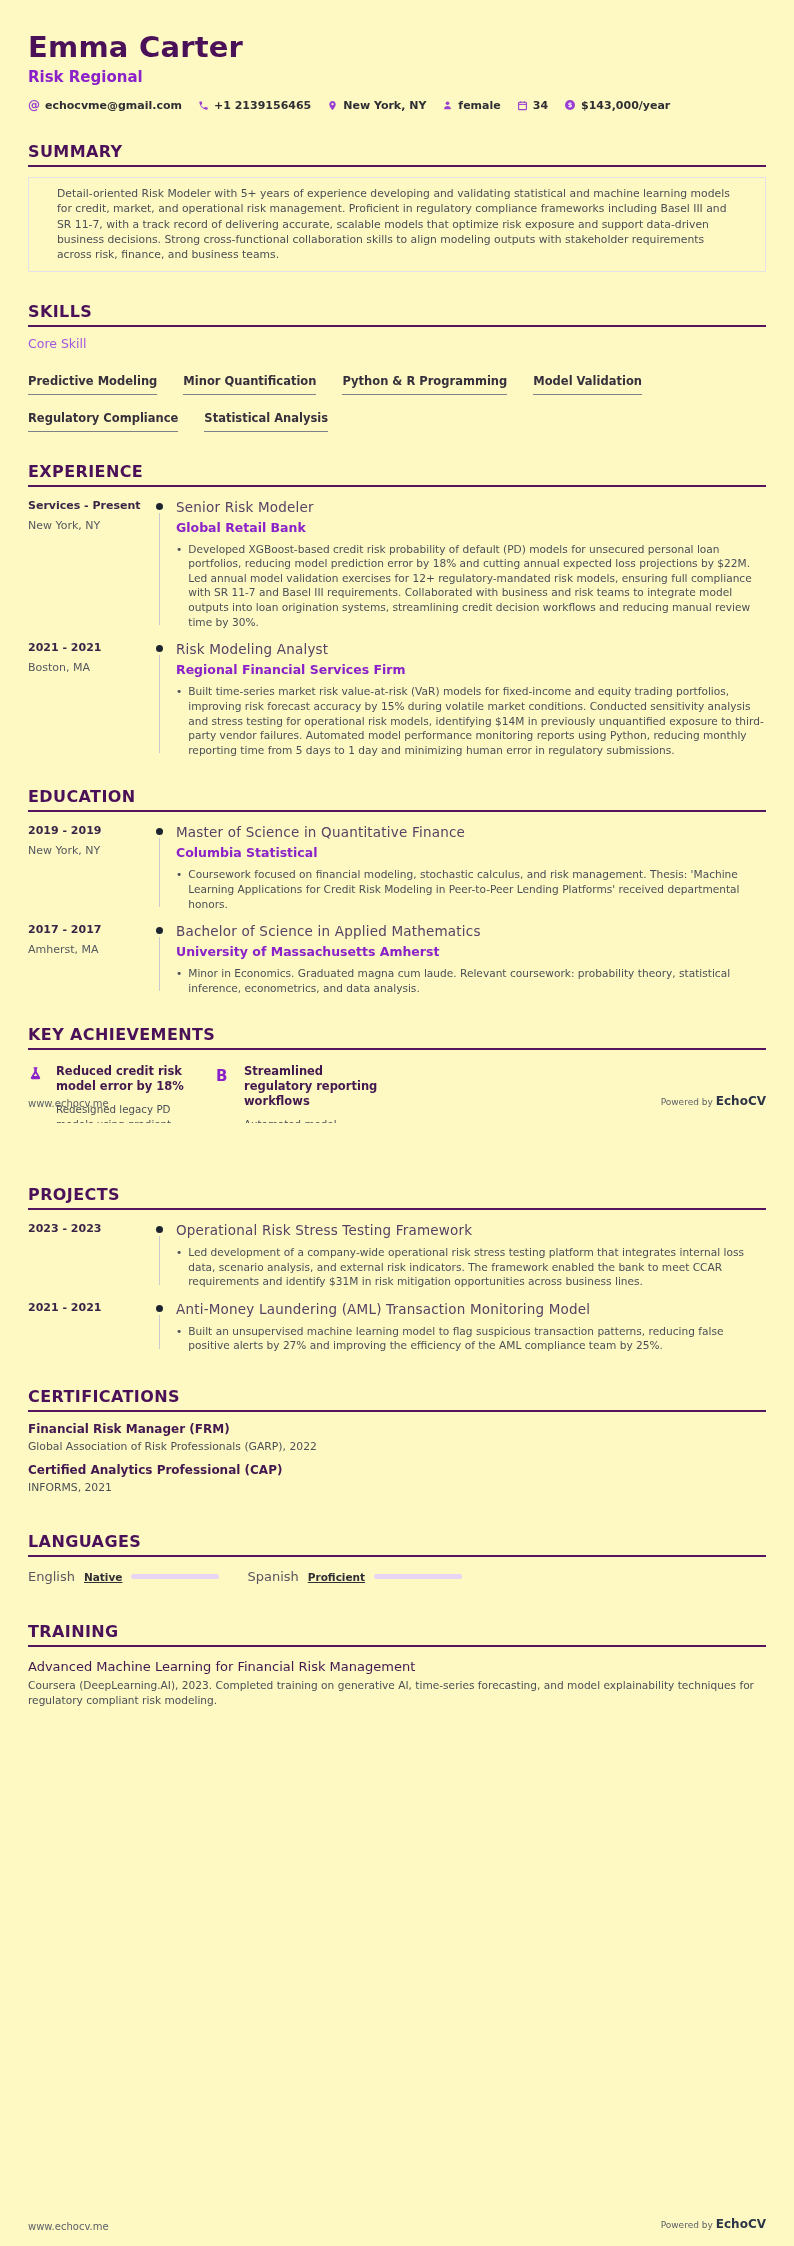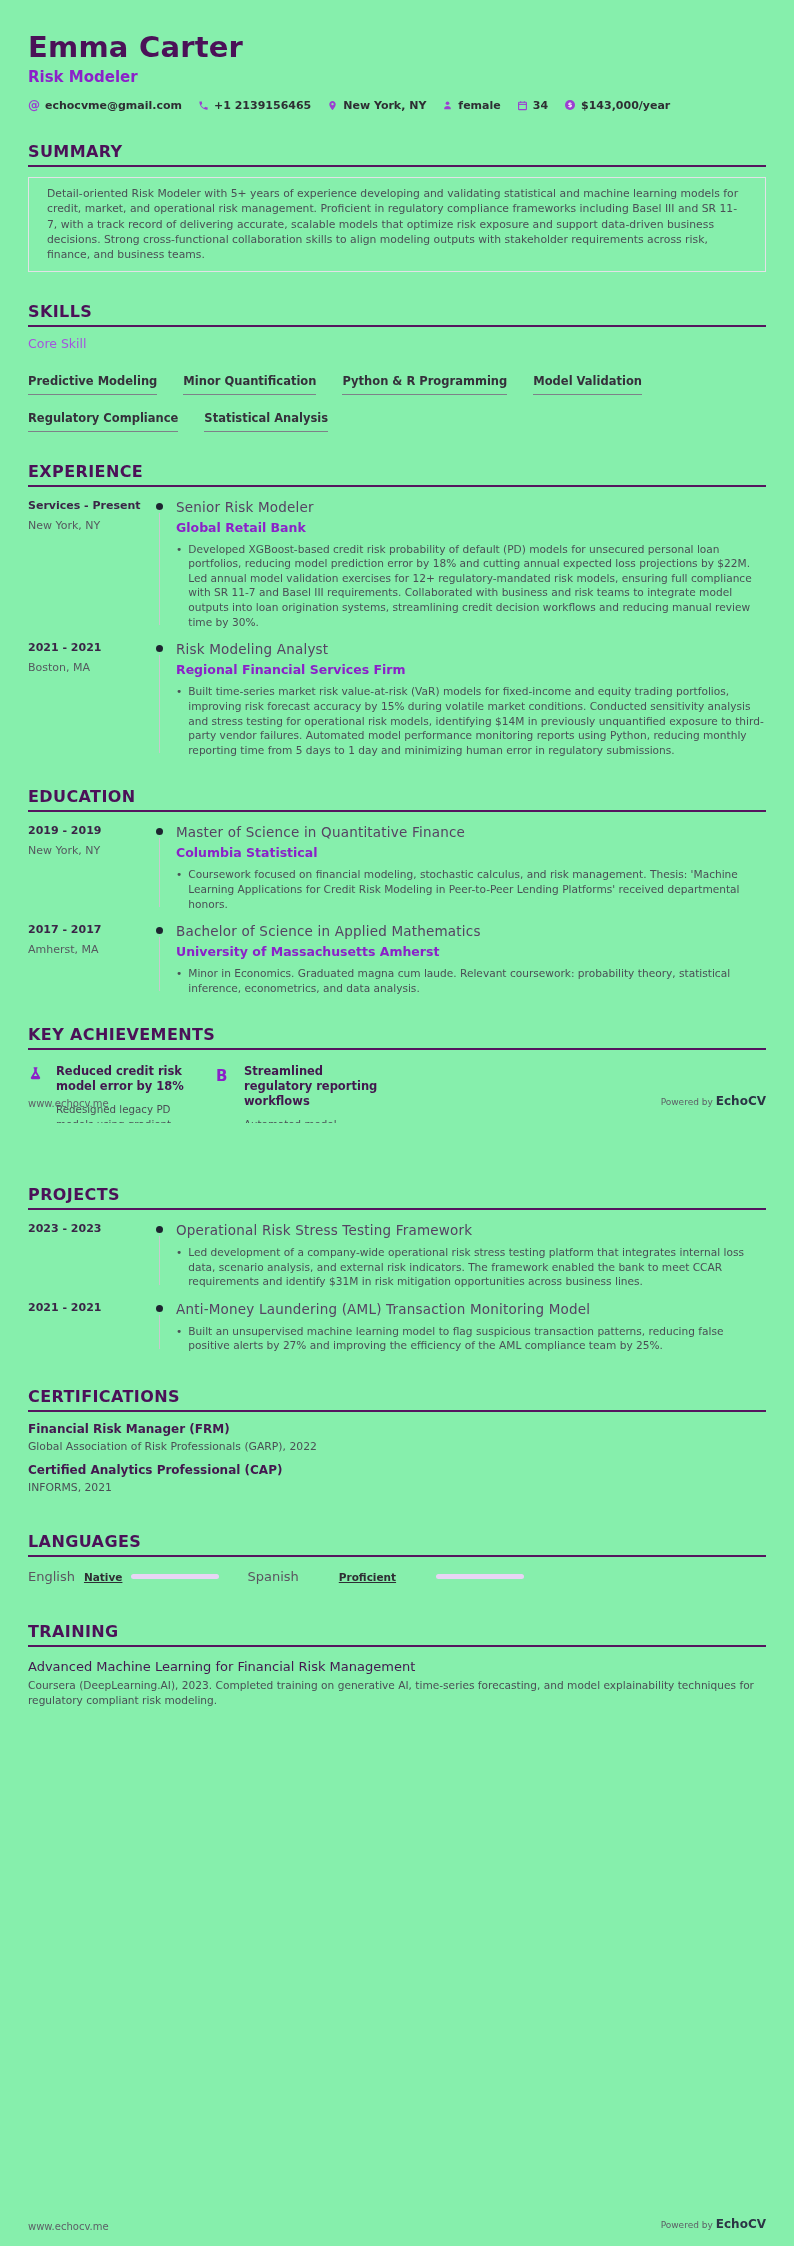--- a/index.html
+++ b/index.html
@@ -6,40 +6,40 @@
   html, body { background: #ffffff; }
   body {
     width: 794px;
     font-family: "DejaVu Sans", "Liberation Sans", sans-serif;
     color: #4a4f55;
   }
   .page {
     position: relative;
     width: 794px;
     height: 1123px;
-    background: #86efac;
+    background: #fef9c3;
     padding: 30px 28px 0 28px;
     overflow: hidden;
   }
   
   .name { font-size: 29px; font-weight: bold; color: #4b1158; letter-spacing: .2px; }
   .role { font-size: 15px; font-weight: bold; color: #8b21c9; margin-top: 4px; }
   .contact-row { display: flex; align-items: center; gap: 16px; margin-top: 12px; flex-wrap: wrap; }
   .contact-item { display: flex; align-items: center; gap: 5px; font-size: 11px; font-weight: bold; color: #2e2e33; }
   .contact-item .ic { color: #9b3fd1; font-size: 12px; display: inline-flex; align-items: center; }
   .contact-item svg { display: block; }
 
   
   .section { margin-top: 30px; }
   .sec-head { font-size: 16px; font-weight: bold; color: #4b1158; letter-spacing: .4px; }
   .sec-rule { height: 2px; background: #55155f; margin-top: 4px; }
 
   
   .summary-box {
-    margin-top: 10px; border: 1px solid #e2e2e7; padding: 8px 18px;
+    margin-top: 10px; border: 1px solid #e2e2e7; padding: 8px 28px;
     font-size: 10.8px; line-height: 1.42; color: #4a4f55;
   }
 
   
   .skill-group { margin-top: 9px; font-size: 12.5px; color: #a455dd; }
   .skill-list { margin-top: 23px; display: flex; flex-wrap: wrap; column-gap: 26px; row-gap: 16px; }
   .skill {
     font-size: 11.5px; font-weight: bold; color: #35303b;
     border-bottom: 1.5px solid #7d8288; padding-bottom: 6px;
   }
@@ -67,21 +67,21 @@
 
   
   .cert { margin-top: 10px; }
   .cert:first-of-type { margin-top: 8px; }
   .cert-name { font-size: 12px; font-weight: bold; color: #43184f; }
   .cert-issuer { font-size: 10.8px; color: #4a4f55; margin-top: 4px; }
 
   
   .lang-row { display: flex; align-items: center; margin-top: 12px; }
   .lang { display: flex; align-items: center; flex: 0 0 172px; }
-  .lang + .lang { margin-left: 28px; gap: 31px; }
+  .lang + .lang { margin-left: 28px; }
   .lang-name { font-size: 13px; color: #5b5560; }
   .lang-level { font-size: 10.5px; font-weight: bold; color: #2e2e33; margin-left: 9px; text-decoration: underline; }
   .lang-bar { width: 88px; height: 5px; border-radius: 3px; background: #e7d5f4; margin-left: 9px; overflow: hidden; }
   .lang-fill { height: 100%; border-radius: 3px; background: #7b1fa2; }
 
   
   .train { margin-top: 12px; }
   .train:first-of-type { margin-top: 9px; }
   .train-title { font-size: 13px; font-weight: normal; color: #43184f; }
   .train-desc { font-size: 10.6px; line-height: 1.4; color: #4a4f55; margin-top: 4px; }
@@ -94,21 +94,21 @@
   .footer .site { font-size: 10px; color: #5c6066; }
   .footer .powered { font-size: 9px; color: #5c6066; }
   .footer .brand { font-size: 12px; font-weight: bold; color: #2b3445; margin-left: 3px; }
 </style>
 </head>
 <body>
 
 <div class="page">
 
   <div class="name">Emma Carter</div>
-  <div class="role">Risk Modeler</div>
+  <div class="role">Risk Regional</div>
 
   <div class="contact-row">
     <div class="contact-item">
       <span class="ic">@</span>
       <span>echocvme@gmail.com</span>
     </div>
     <div class="contact-item">
       <span class="ic">
         <svg width="11" height="11" viewBox="0 0 24 24" fill="currentColor">
             <path d="M6.6 10.8c1.4 2.8 3.8 5.1 6.6 6.6l2.2-2.2c.3-.3.7-.4 1-.2 1.1.4 2.3.6 3.6.6.6 0 1 .4 1 1V20c0 .6-.4 1-1 1C10.6 21 3 13.4 3 4c0-.6.4-1 1-1h3.5c.6 0 1 .4 1 1 0 1.2.2 2.4.6 3.6.1.3 0 .7-.2 1l-2.3 2.2z"></path>

